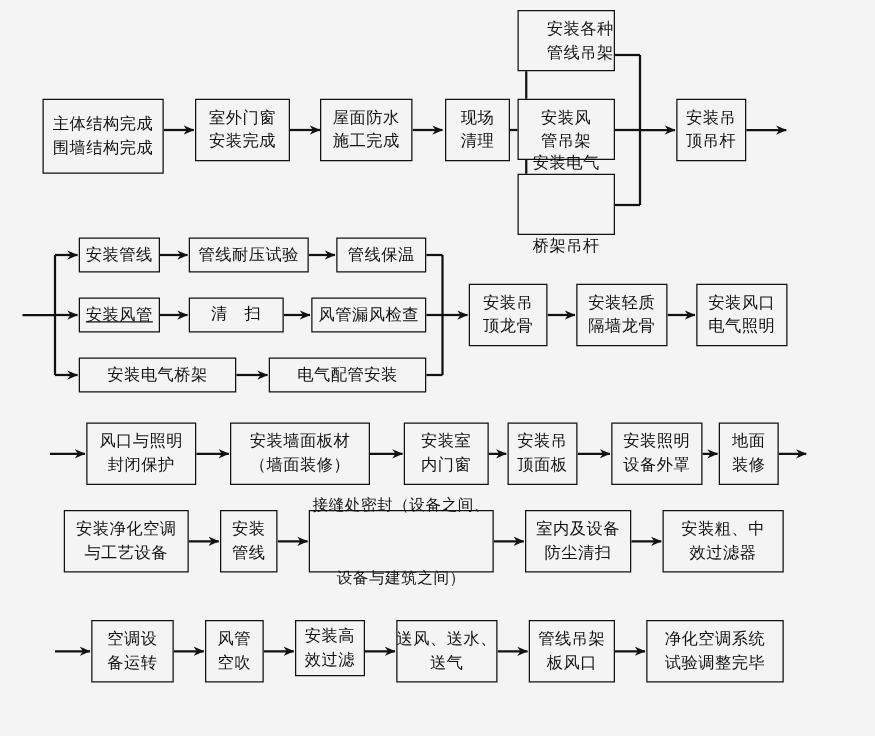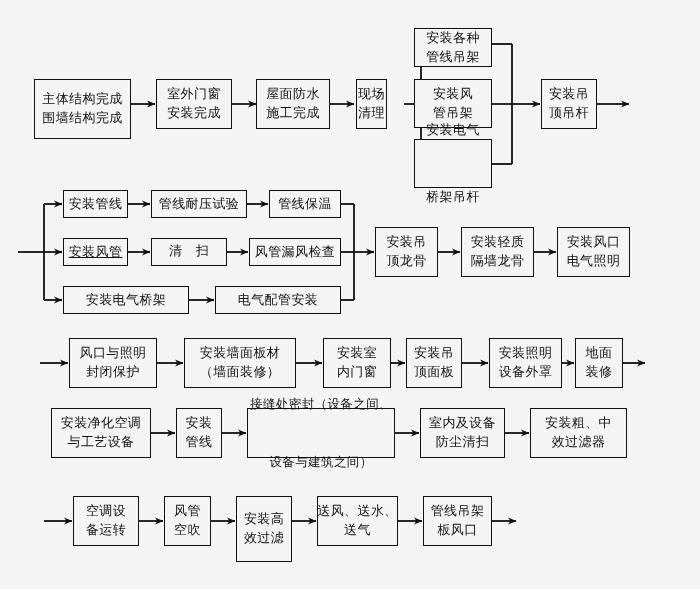--- a/index.html
+++ b/index.html
@@ -131,26 +131,26 @@
   <div class="node" style="left:156px; top:79px; width:76px; height:50px;">
     <span class="ln">室外门窗</span>
     <span class="ln">安装完成</span>
   </div>
 
   <div class="node" style="left:256px; top:79px; width:74px; height:50px;">
     <span class="ln">屋面防水</span>
     <span class="ln">施工完成</span>
   </div>
 
-  <div class="node" style="left:356px; top:79px; width:31px; height:50px;">
+  <div class="node" style="left:356px; top:79px; width:52px; height:50px;">
     <span class="ln">现场</span>
     <span class="ln">清理</span>
   </div>
 
-  <div class="node" style="left:414px; top:28px; width:78px; height:39px;">
+  <div class="node" style="left:414px; top:8px; width:78px; height:49px;align-items:flex-end;">
     <span class="ln">安装各种</span>
     <span class="ln">管线吊架</span>
   </div>
 
   <div class="node" style="left:414px; top:79px; width:78px; height:49px;">
     <span class="ln">安装风</span>
     <span class="ln">管吊架</span>
   </div>
 
   <div class="node" style="left:414px; top:139px; width:78px; height:49px;gap:48px;">
@@ -268,29 +268,33 @@
   <div class="node" style="left:73px; top:496px; width:66px; height:50px;">
     <span class="ln">空调设</span>
     <span class="ln">备运转</span>
   </div>
 
   <div class="node" style="left:164px; top:496px; width:47px; height:50px;">
     <span class="ln">风管</span>
     <span class="ln">空吹</span>
   </div>
 
-  <div class="node" style="left:236px; top:496px; width:56px; height:66px;">
+  <div class="node" style="left:236px; top:496px; width:56px; height:45px;">
     <span class="ln">安装高</span>
     <span class="ln">效过滤</span>
   </div>
 
   <div class="node" style="left:317px; top:496px; width:81px; height:50px;">
     <span class="ln">送风、送水、</span>
     <span class="ln">送气</span>
   </div>
 
   <div class="node" style="left:423px; top:496px; width:69px; height:50px;">
     <span class="ln">管线吊架</span>
     <span class="ln">板风口</span>
   </div>
 
+  <div class="node" style="left:517px; top:496px; width:110px; height:50px;">
+    <span class="ln">净化空调系统</span>
+    <span class="ln">试验调整完毕</span>
+  </div>
 
 </div>
 
 </body></html>

